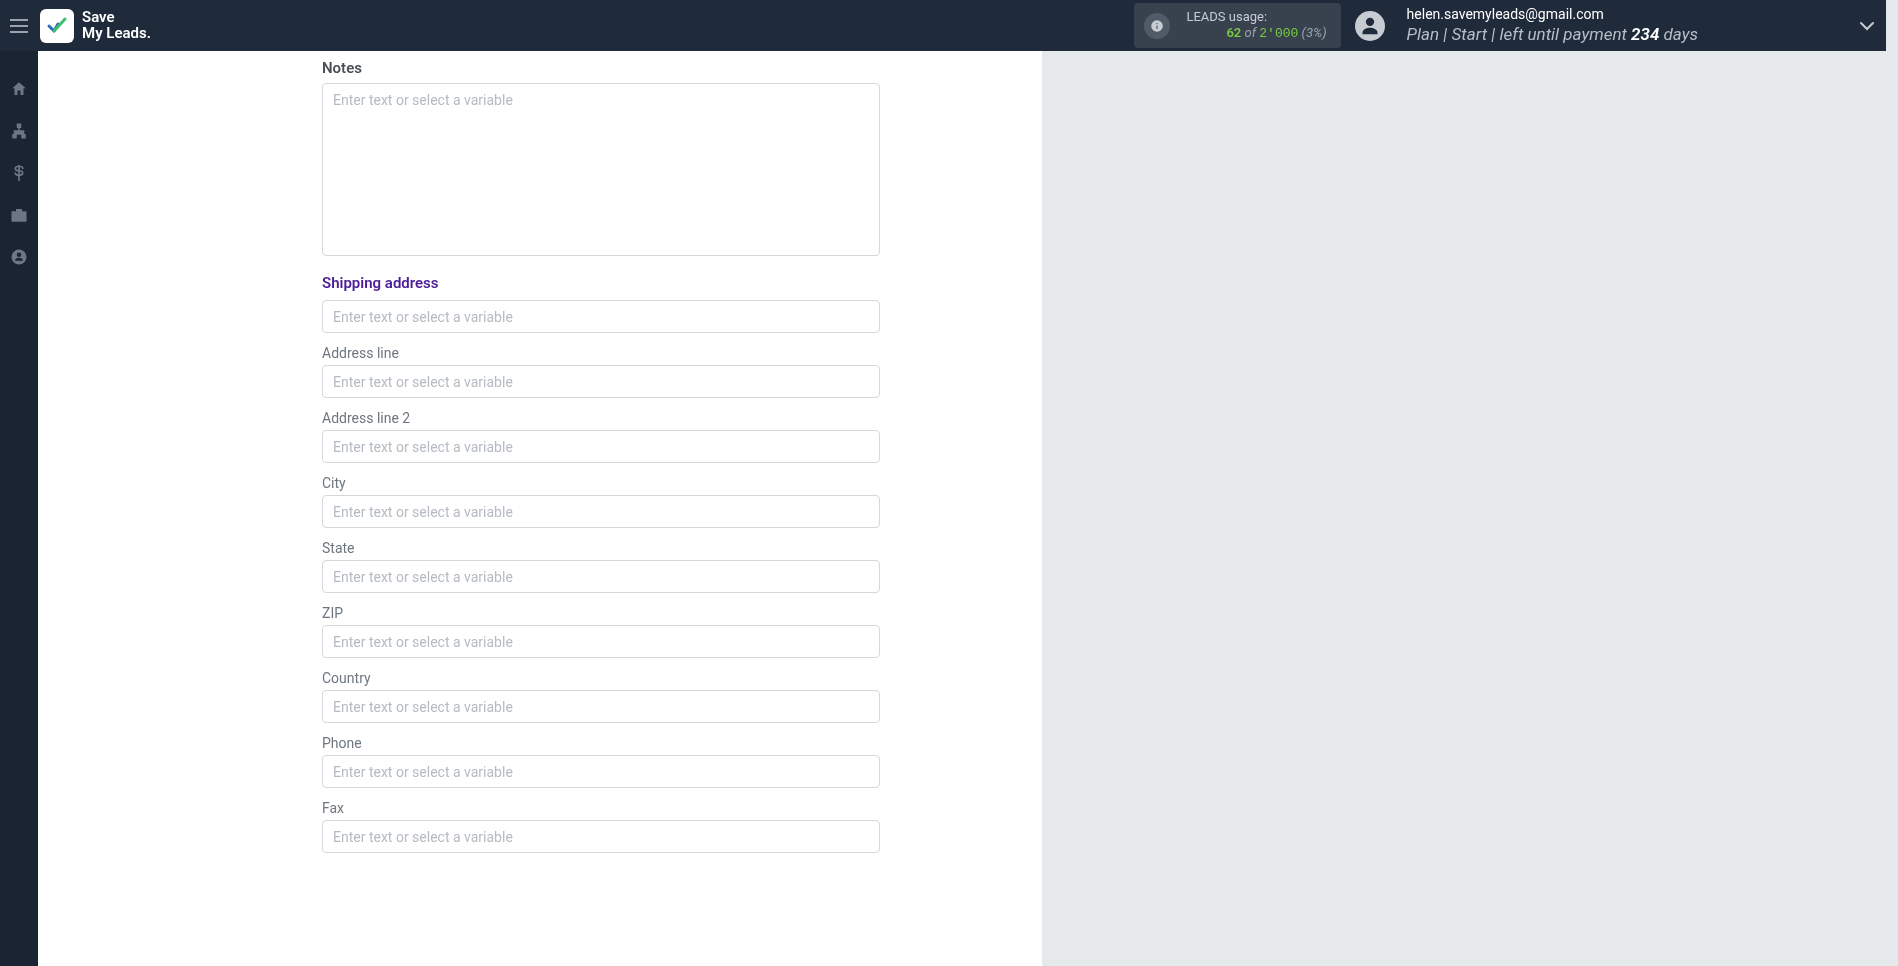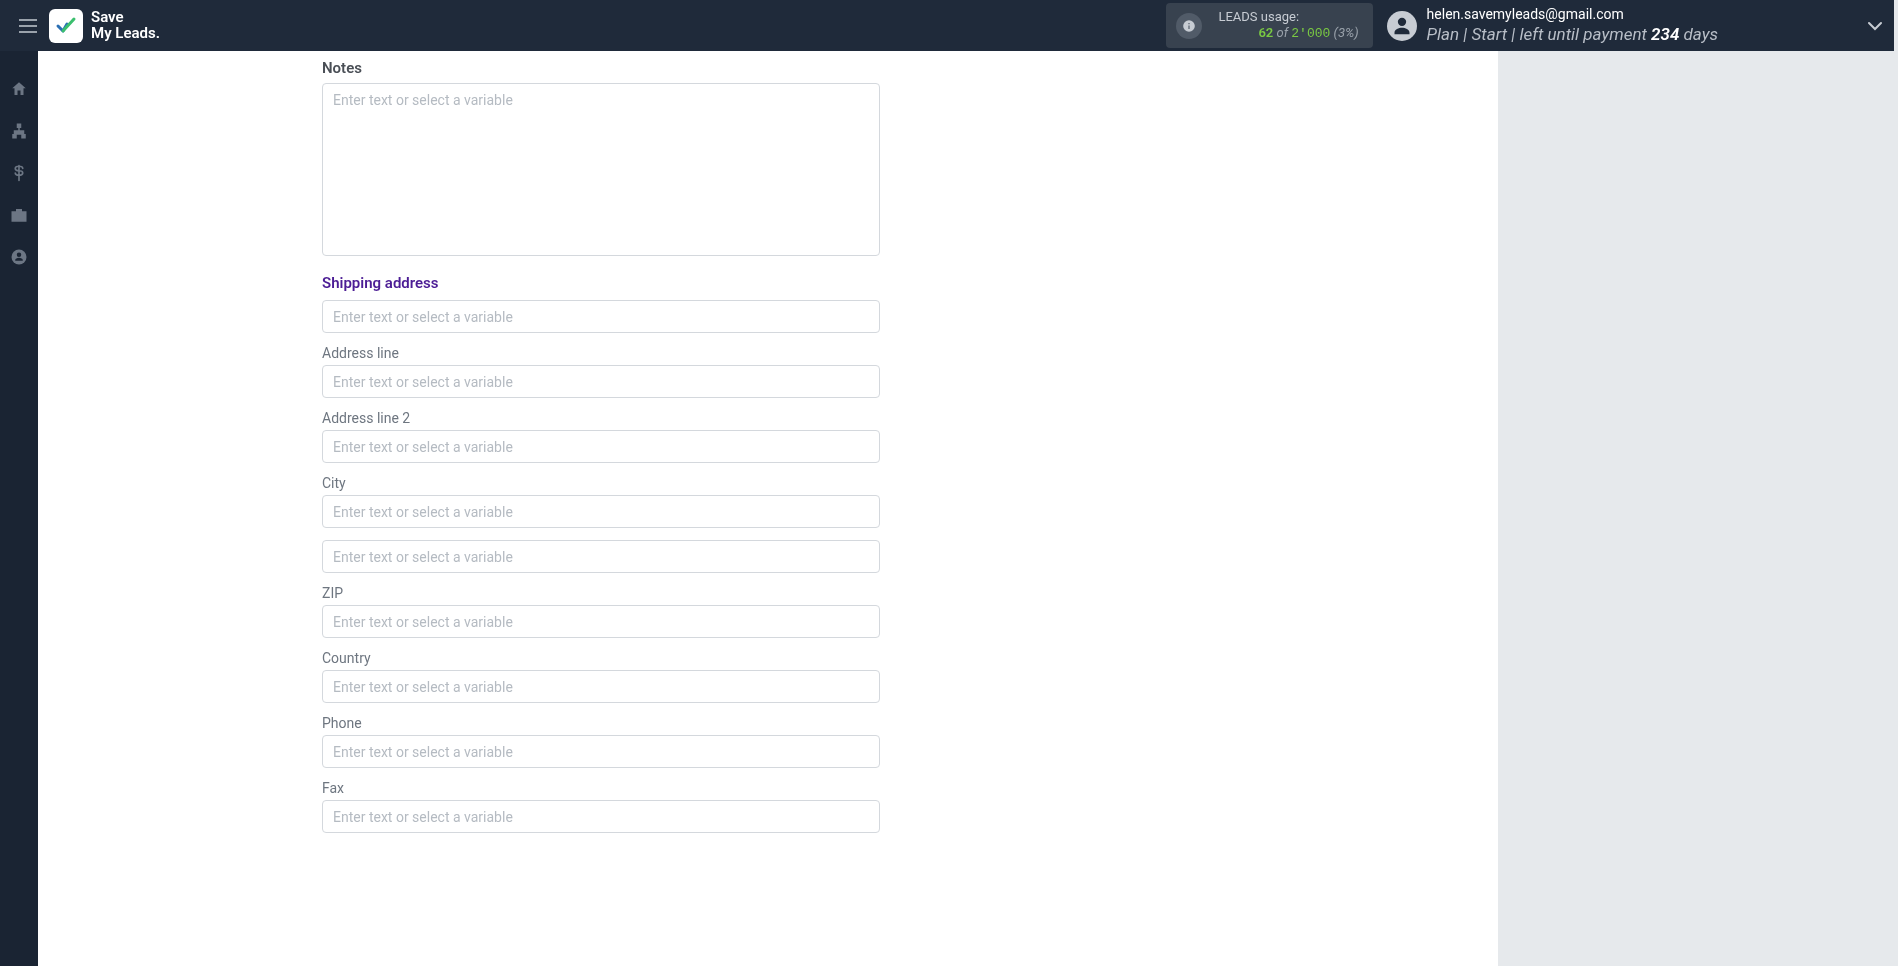--- a/index.html
+++ b/index.html
@@ -13,61 +13,61 @@
     --border:#d4d8dd;
     --green:#7ac943;
     --usage-bg:#38424f;
   }
   *{box-sizing:border-box;margin:0;padding:0;font-family:-apple-system,BlinkMacSystemFont,"Segoe UI",Roboto,Arial,sans-serif;}
   html,body{width:100%;height:100%;}
   body{background:var(--page-bg);overflow:hidden;}
 
   
   .header{
-    position:fixed;top:0;left:0;right:4px;height:51px;
+    position:fixed;top:0;left:0;right:12px;height:51px;
     background:var(--navy);display:flex;align-items:center;
-    padding:0 12px 0 9px;z-index:100;
+    padding:0 12px 0 0;z-index:100;
   }
   .hamburger{width:38px;height:51px;display:flex;align-items:center;justify-content:center;cursor:pointer;}
   .hamburger svg{width:18px;height:14px;}
   .logo-box{width:34px;height:34px;background:#fff;border-radius:6px;display:flex;align-items:center;justify-content:center;margin-left:2px;}
   .logo-box svg{width:24px;height:24px;}
   .brand{color:#fff;font-weight:600;font-size:15px;line-height:1.05;margin-left:8px;}
   .header-spacer{flex:1;}
   .usage-box{background:var(--usage-bg);border-radius:4px;padding:6px 14px 6px 10px;display:flex;align-items:center;gap:16px;margin-right:14px;justify-content:space-between;}
   .usage-icon{width:26px;height:26px;background:#515b68;border-radius:50%;display:flex;align-items:center;justify-content:center;}
   .usage-icon svg{width:14px;height:14px;fill:#c7ccd3;}
   .usage-text{font-size:13px;line-height:1.25;}
   .usage-text .line1{color:#c7ccd3;}
   .usage-text .line2{color:#c7ccd3;}
   .usage-text .used{color:var(--green);font-weight:600;margin-left:40px;}
   .usage-text .of{color:#9aa2ab;font-style:italic;margin-top:21px;}
   .usage-text .limit{color:var(--green);font-family:Liberation Mono, monospace;}
   .usage-text .pct{color:#9aa2ab;font-style:italic;}
-  .user-block{display:flex;align-items:center;gap:10px;cursor:pointer;}
+  .user-block{display:flex;align-items:center;gap:22px;cursor:pointer;}
   .avatar{width:30px;height:30px;background:#c7ccd3;border-radius:50%;display:flex;align-items:center;justify-content:center;}
   .avatar svg{width:20px;height:20px;fill:var(--navy);}
   .user-text{color:#fff;font-size:14px;line-height:1.25;}
   .user-text .sub{color:#b8bec7;font-size:17px;font-style:italic;}
   .user-text .sub .days{color:#fff;font-weight:600;}
   .chevron-down{margin-left:140px;color:#c7ccd3;}
   .chevron-down svg{width:14px;height:10px;}
 
   
   .sidebar{
     position:fixed;top:51px;left:0;bottom:0;width:38px;
     background:var(--navy-dark);display:flex;flex-direction:column;
     align-items:center;padding-top:28px;gap:22px;z-index:90;
   }
   .side-icon{width:20px;height:20px;display:flex;align-items:center;justify-content:center;cursor:pointer;}
   .side-icon svg{width:18px;height:18px;fill:#6c7684;}
 
   
   .main{position:absolute;top:51px;left:38px;right:0;bottom:0;overflow-y:auto;}
-  .card{background:var(--card-bg);width:1460px;margin:0 0 0 0;min-height:100%;padding:8px 44px 40px 44px;}
+  .card{background:var(--card-bg);width:1004px;margin:0 0 0 0;min-height:100%;padding:8px 44px 40px 44px;}
   .field-label{color:var(--text-muted);font-size:14px;margin-bottom:4px;display:block;}
   .section-label{color:#4c1d95;font-size:15px;font-weight:600;margin:14px 0 8px 0;display:block;}
   .text-input,.textarea{
     width:558px;border:1px solid var(--border);border-radius:4px;
     font-size:14px;color:var(--text-dark);background:#fff;
   }
   .text-input{height:33px;padding:0 10px;}
   .text-input::placeholder,.textarea::placeholder{color:#b5bbc2;}
   .textarea{height:173px;padding:8px 10px;resize:none;}
   .form-row{margin-bottom:12px;}
@@ -191,20 +191,21 @@
         <label class="field-label">Address line 2</label>
         <input class="text-input" placeholder="Enter text or select a variable" style="">
       </div>
 
       <div class="form-row">
         <label class="field-label">City</label>
         <input class="text-input" placeholder="Enter text or select a variable" style="">
       </div>
 
       <div class="form-row">
+        <label class="field-label">State</label>
         <input class="text-input" placeholder="Enter text or select a variable" style="">
       </div>
 
       <div class="form-row">
         <label class="field-label">ZIP</label>
         <input class="text-input" placeholder="Enter text or select a variable" style="">
       </div>
 
       <div class="form-row">
         <label class="field-label">Country</label>

